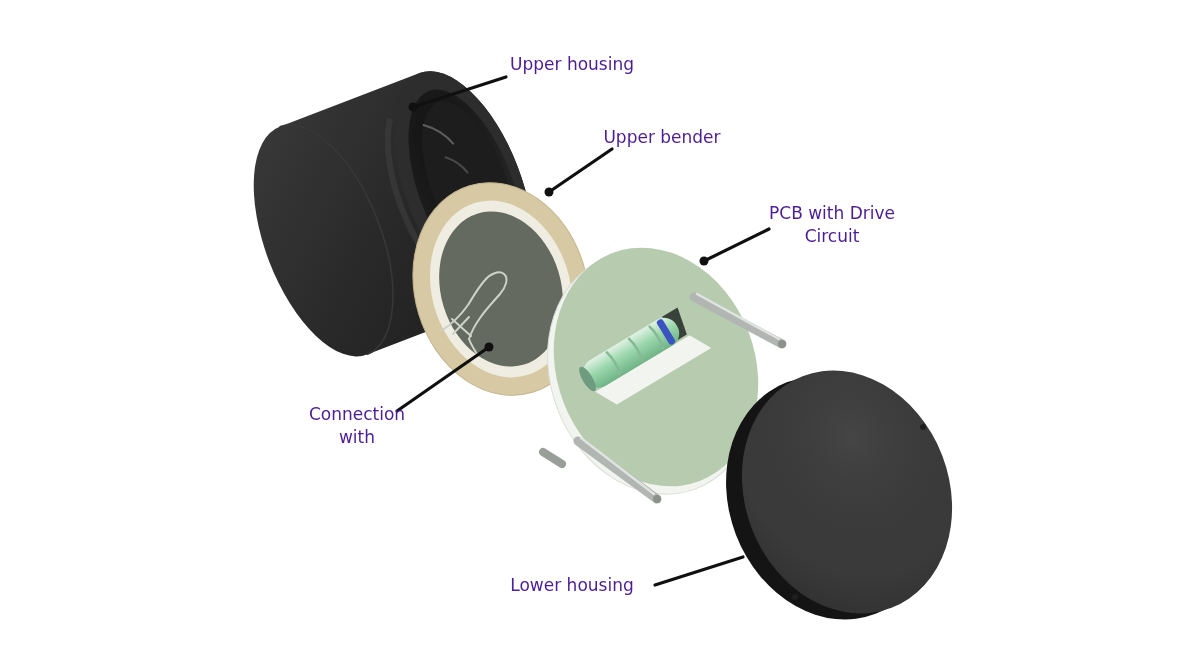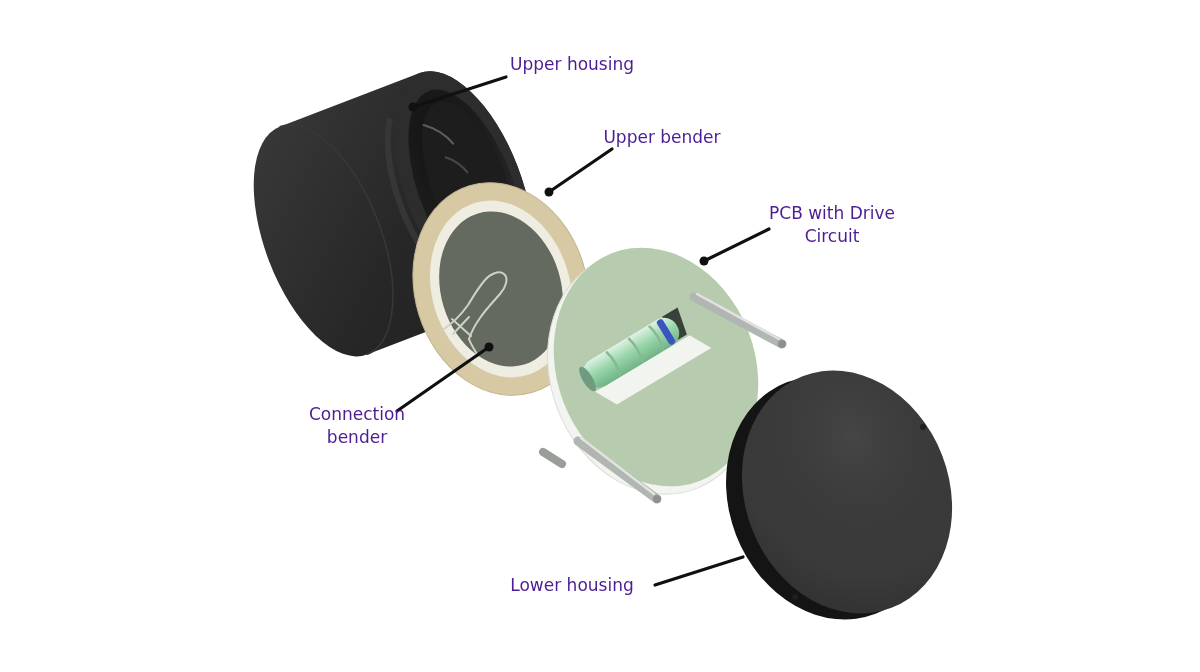--- a/index.html
+++ b/index.html
@@ -133,18 +133,18 @@
 
   <div class="lbl" style="left:662px;top:126px;">Upper bender</div>
 
   <div class="lbl" style="left:832px;top:202px;">
     <span>PCB with Drive</span>
     <span>Circuit</span>
   </div>
 
   <div class="lbl" style="left:338px;top:403px;margin-left:19px;">
     <span>Connection</span>
-    <span>bender</span>
+    <span>with</span>
   </div>
 
   <div class="lbl" style="left:572px;top:574px;">Lower housing</div>
 
 </div>
 
 </body></html>

